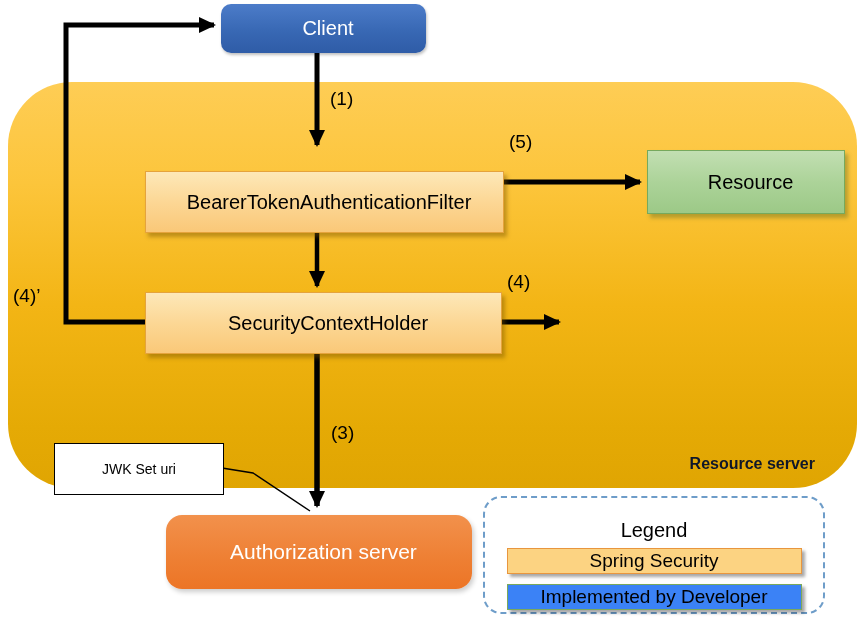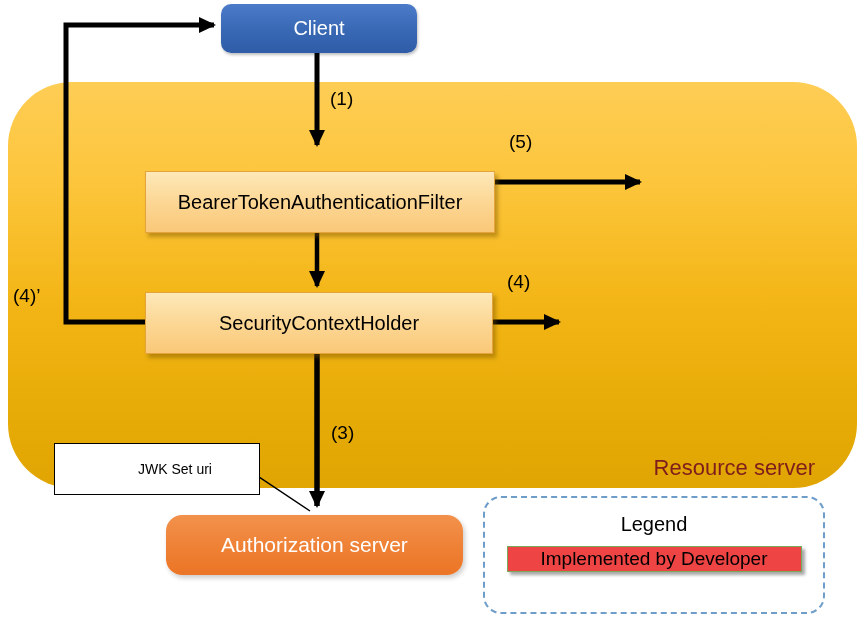--- a/index.html
+++ b/index.html
@@ -8,28 +8,28 @@
     font-family:"Liberation Sans", sans-serif; overflow:hidden;
   }
   
   .rs-container {
     position:absolute; left:8px; top:82px; width:849px; height:406px;
     border-radius:64px;
     background:linear-gradient(180deg,#FECD55 0%, #FCC53B 25%, #F3B515 55%, #E5AA05 85%, #E0A502 100%);
   }
   .rs-label {
     position:absolute; left:640px; top:455px; width:175px;
-    color:#7f1d1d; font-size:22px; text-align:right;
+    color:#0f172a; font-size:16px; text-align:right;font-weight:bold;
   }
   
   svg.arrows { position:absolute; left:0; top:0; z-index:2; }
   
   .node {
     position:absolute; z-index:3; display:flex; align-items:center; justify-content:center;
-    font-size:20px; color:#000; text-align:center; white-space:nowrap;
+    font-size:20px; color:#000; text-align:center; white-space:nowrap;padding-left:9px;
   }
   .client-node {
     background:linear-gradient(180deg,#4C7CC9 0%, #3868B4 55%, #2F5CA7 100%);
     color:#ffffff; border-radius:10px; box-shadow:1px 2px 3px rgba(0,0,0,0.25);
   }
   .spring-node {
     background:linear-gradient(180deg,#FDE8B8 0%, #FCD795 50%, #FAC878 100%);
     border:1px solid #E5A33C;
     box-shadow:3px 4px 4px rgba(120,85,0,0.45);
   }
@@ -38,35 +38,35 @@
     border:1px solid #76A95D;
     box-shadow:3px 4px 4px rgba(95,110,40,0.45);
   }
   .authserver-node {
     background:linear-gradient(180deg,#F2914C 0%, #EE7F33 60%, #EC7526 100%);
     color:#ffffff; border-radius:16px; font-size:21px;
     box-shadow:2px 3px 5px rgba(0,0,0,0.2);
   }
   .callout-box {
     position:absolute; z-index:4; background:#ffffff; border:1px solid #000000;
-    display:flex; align-items:center; justify-content:center; font-size:14px; color:#000;padding-left:36px;
+    display:flex; align-items:center; justify-content:center; font-size:14px; color:#000;
   }
   .step-label { position:absolute; z-index:4; font-size:19px; color:#000; white-space:nowrap; }
   
   .legend {
     position:absolute; left:483px; top:496px; width:338px; height:114px; z-index:3;
     background:#ffffff; border:2px dashed #6E9DC9; border-radius:18px;
   }
-  .legend-title { text-align:center; font-size:20px; color:#000; margin-top:15px; }
+  .legend-title { text-align:center; font-size:20px; color:#000; margin-top:21px; }
   .legend-bar {
     width:293px; height:24px; margin:0 auto; display:flex; align-items:center; justify-content:center;
     font-size:19px; color:#000; box-shadow:3px 3px 3px rgba(0,0,0,0.35); white-space:nowrap;
   }
   .legend-bar.spring { margin-top:6px; background:#FCD382; border:1px solid #E8963E; }
-  .legend-bar.dev    { margin-top:10px; background:#ef4444; border:1px solid #7BA95B; }
+  .legend-bar.dev    { margin-top:10px; background:#3b82f6; border:1px solid #7BA95B; }
 </style>
 </head>
 <body>
 
 <div class="canvas">
 
   <div class="rs-container"></div>
   <div class="rs-label">Resource server</div>
 
   <svg class="arrows" width="860" height="618" viewBox="0 0 860 618">
@@ -88,32 +88,34 @@
 
     <line x1="317" y1="352" x2="317" y2="506" stroke="#000" stroke-width="5.5" marker-end="url(#ah)"></line>
 
     <polyline points="222,468 253,473 310,511" fill="none" stroke="#000" stroke-width="1.4"></polyline>
   </svg>
 
   <div class="node client-node" style="left:221px; top:4px; width:196px; height:49px;">Client</div>
 
   <div class="node spring-node" style="left:145px; top:151px; width:348px; height:60px;margin-top:20px;">BearerTokenAuthenticationFilter</div>
 
+  <div class="node dev-node" style="left:647px; top:150px; width:187px; height:62px;">Resource</div>
 
   <div class="node spring-node" style="left:145px; top:292px; width:346px; height:60px;">SecurityContextHolder</div>
 
 
-  <div class="node authserver-node" style="left:166px; top:515px; width:297px; height:60px;">Authorization server</div>
+  <div class="node authserver-node" style="left:166px; top:515px; width:297px; height:74px;">Authorization server</div>
 
   <div class="callout-box" style="left:54px; top:443px; width:168px; height:50px;">JWK Set uri</div>
 
   <div class="step-label" style="left:330px; top:88px;">(1)</div>
   <div class="step-label" style="left:509px; top:131px;">(5)</div>
   <div class="step-label" style="left:507px; top:271px;">(4)</div>
   <div class="step-label" style="left:13px; top:285px;">(4)’</div>
   <div class="step-label" style="left:331px; top:422px;">(3)</div>
 
   <div class="legend">
     <div class="legend-title">Legend</div>
+    <div class="legend-bar spring">Spring Security</div>
     <div class="legend-bar dev">Implemented by Developer</div>
   </div>
 
 </div>
 
 </body></html>

